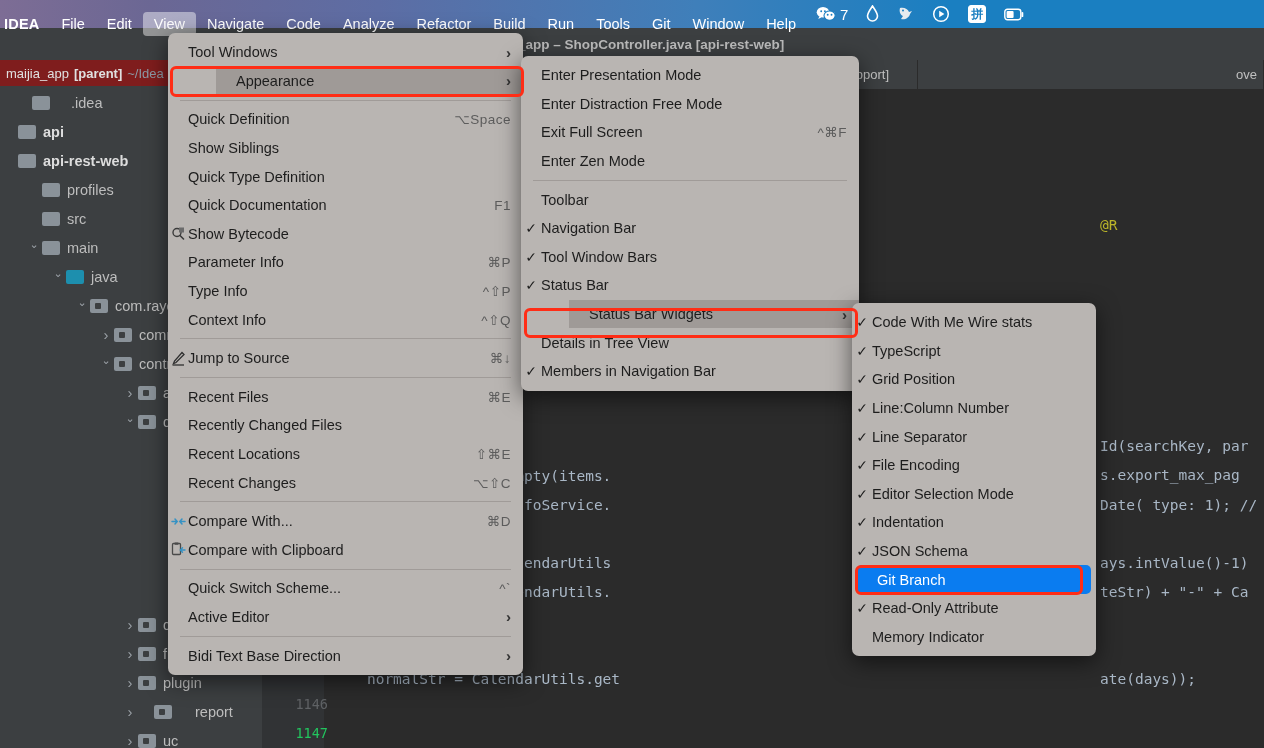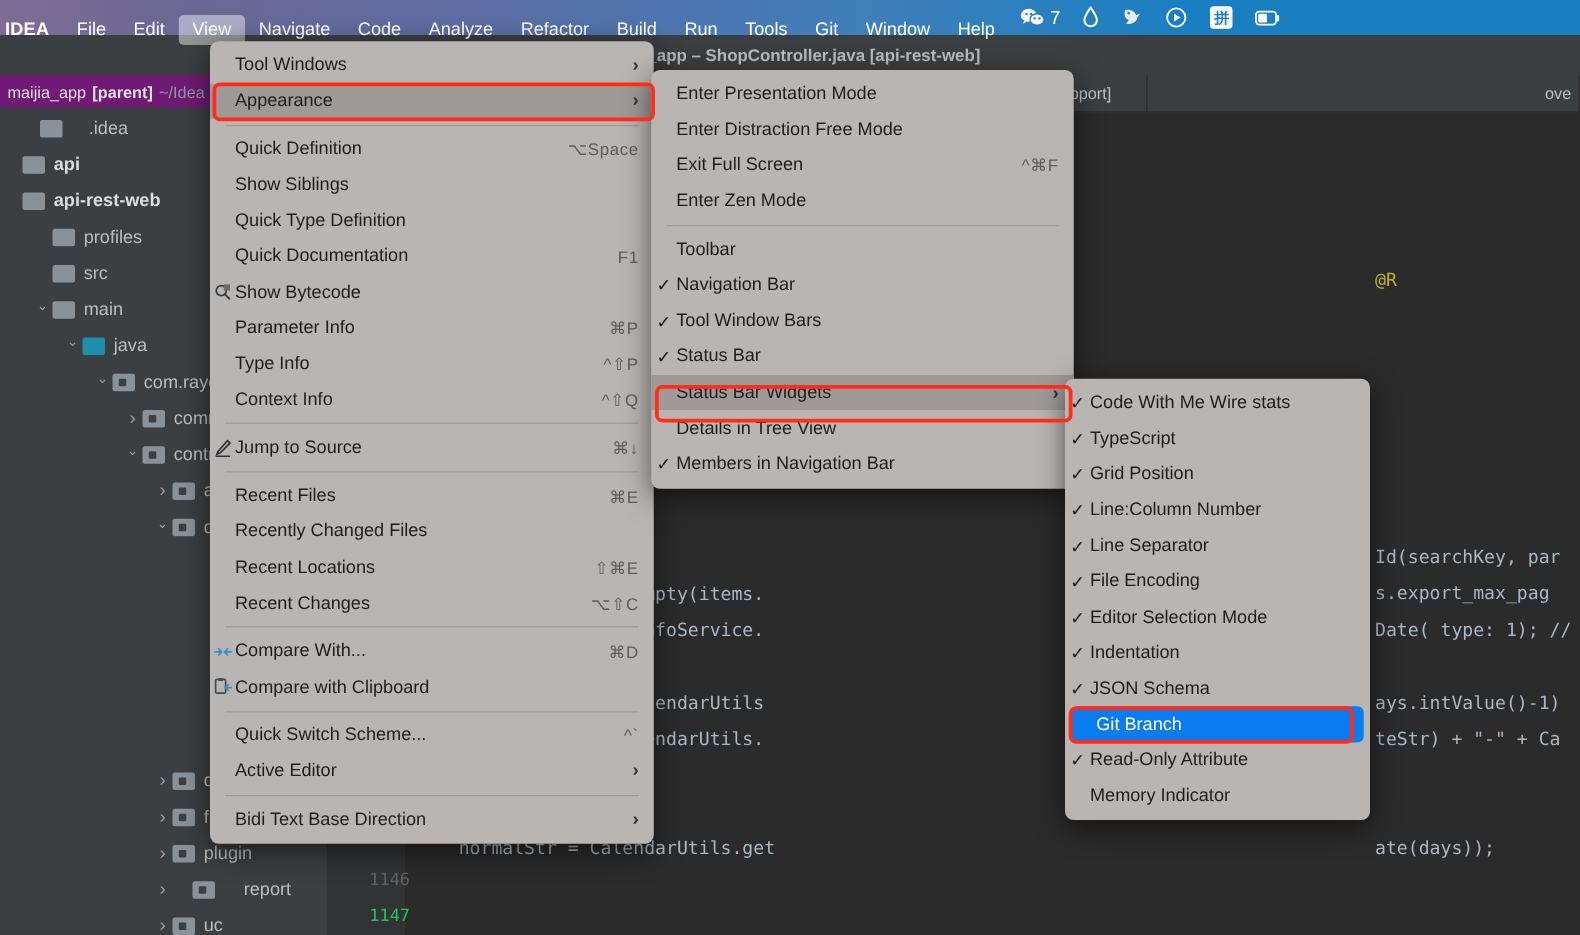--- a/index.html
+++ b/index.html
@@ -39,21 +39,21 @@
     background: #3c3f41; color: #bbbbbb; font-size: 13.5px; font-weight: bold;
     display: flex; align-items: center; justify-content: center;
   }
 
   
   .project {
     position: absolute; left: 0; top: 32px; width: 262px; height: 688px;
     background: #3c3f41; overflow: hidden;
   }
   .proj-header {
-    height: 26px; background: #701a75; color: #e0e0e0; font-size: 13px;
+    height: 26px; background: #7f1d1d; color: #e0e0e0; font-size: 13px;
     display: flex; align-items: center; padding-left: 6px; white-space: nowrap;
   }
   .proj-header b { font-weight: bold; }
   .proj-header .path { color: #8d9aa5; margin-left: 5px; }
   .tree { padding-top: 2px; }
   .trow {
     height: 29px; display: flex; align-items: center; color: #bdbdbd;
     font-size: 14.5px; white-space: nowrap;
   }
   .trow.bold { font-weight: bold; color: #ddd; }
@@ -107,21 +107,21 @@
     font-size: 14.5px; color: #1d1d1d; z-index: 60;
   }
   .mi {
     height: 28.6px; display: flex; align-items: center; padding: 0 12px 0 0;
     position: relative;
   }
   .mi .check { width: 20px; flex: 0 0 20px; text-align: center; font-size: 14px; color: #1d1d1d; }
   .mi .lbl { flex: 1 1 auto; white-space: nowrap; }
   .mi .sc { color: #5c5c5c; font-size: 13.5px; white-space: nowrap; padding-left: 24px; letter-spacing: .5px;}
   .mi .arrow { color: #333; font-size: 15px; font-weight: bold; padding-left: 18px; }
-  .mi.sel { background: #9f9a97; }
+  .mi.sel { background: #9f9a97; margin-left: 48px; }
   .mi.selblue { background: #0a7cf0; color: #fff; border-radius: 5px; margin: 0 5px; }
   .mi.selblue .lbl, .mi.selblue .arrow { color: #fff; }
   .sep { height: 1px; background: #a09b98; margin: 4.5px 12px; }
   .mi .ico { width: 20px; flex: 0 0 20px; display: flex; align-items: center; justify-content: center; }
 
   
   .redbox {
     position: absolute; border: 3px solid #ff2d16; border-radius: 6px;
     z-index: 80; pointer-events: none;
   }

